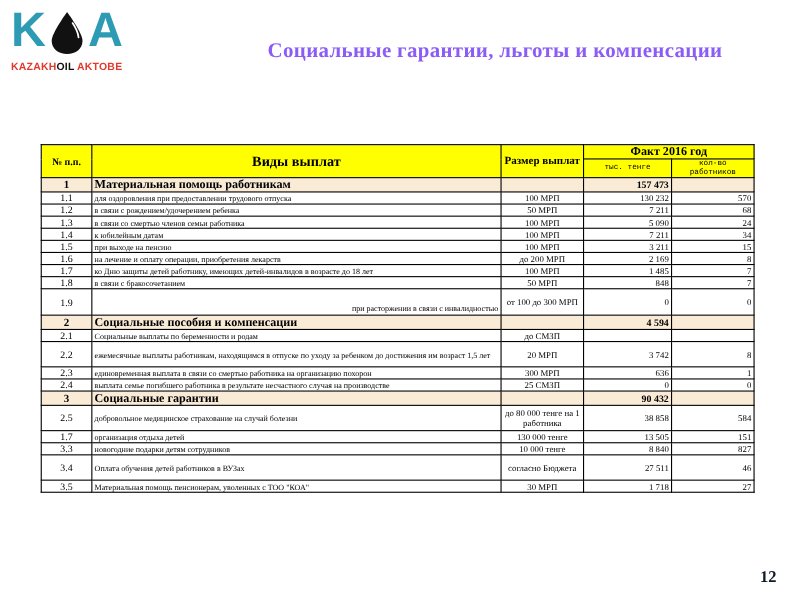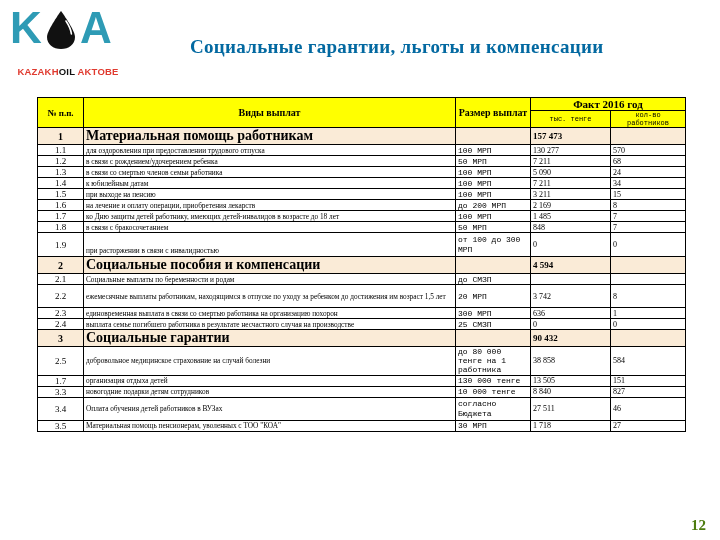--- a/index.html
+++ b/index.html
@@ -42,57 +42,58 @@
   #logo-drop {
     position: absolute;
     left: 36px;
     top: 2px;
     width: 34px;
     height: 40px;
   }
   #logo-tagline {
     position: absolute;
     left: 2px;
-    top: 58px;
+    top: 48px;
     width: 116px;
     font-family: "Liberation Sans", sans-serif;
     font-weight: bold;
     font-size: 9.5px;
     letter-spacing: 0.2px;
     color: #E03A2F;
     white-space: nowrap;
-    text-align: center;
   }
   #logo-tagline .oil { color: #111111; }
 
   
   #title {
     position: absolute;
     left: 190px;
     top: 36px;
     width: 520px;
+    text-align: center;
     font-family: "Liberation Serif", "DejaVu Serif", serif;
     font-weight: bold;
     font-size: 19px;
-    color: #0369a1;
+    color: #8b5cf6;
     letter-spacing: 0.3px;
   }
 
   
   #sheet {
     position: absolute;
     left: 37px;
     top: 97px;
     width: 648px;
   }
   table {
     border-collapse: collapse;
     table-layout: fixed;
     width: 648px;
     font-size: 7.2px;
+    margin-top: 34px;
   }
   table, th, td {
     border: 1px solid #000000;
   }
   th, td {
     padding: 0 2px;
     vertical-align: middle;
     color: #000000;
   }
 
@@ -101,51 +102,51 @@
   col.c-size  { width: 75px; }
   col.c-fact  { width: 80px; }
   col.c-cnt   { width: 75px; }
 
   thead th {
     background: #FFFF00;
     text-align: center;
     font-weight: bold;
   }
   th.h-num   { font-size: 9px; }
-  th.h-desc  { font-size: 10px; }
+  th.h-desc  { font-size: 13px; }
   th.h-size  { font-size: 10px; line-height: 1.15; }
   th.h-fact  { font-size: 11px; }
   th.h-sub   { font-size: 7px; font-weight: normal; line-height: 1.15; font-family: Liberation Mono, monospace; }
 
   tbody td { background: #ffffff; }
 
   tr.section td {
     background: #FAEBD7;
     font-weight: bold;
   }
   tr.section td.c-idx { font-size: 10px; }
-  tr.section td.c-txt { font-size: 14px; }
+  tr.section td.c-txt { font-size: 11px; }
   tr.section td.c-val { font-size: 9px; }
 
   td.c-idx { text-align: center; font-size: 9px; }
   td.c-txt { text-align: left; font-size: 7.3px; }
-  td.c-val { text-align: left; font-size: 8px; }
-  td.c-size-cell { font-size: 8px; line-height: 1.15; font-family: Liberation Mono, monospace; }
+  td.c-val { text-align: right; font-size: 8px; }
+  td.c-size-cell { text-align: center; font-size: 8px; line-height: 1.15; }
 
   td.bottom-text { vertical-align: bottom; padding-bottom: 1px; }
 
   
   #page-number {
     position: absolute;
     right: 14px;
     bottom: 6px;
     font-family: "Liberation Serif", "DejaVu Serif", serif;
     font-weight: bold;
     font-size: 15px;
-    color: #4d7c0f;
+    color: #0f172a;
     text-align: right;
   }
 </style>
 </head>
 <body>
 
 <div id="logo">
   <div id="logo-mark">
     <span class="logo-letter" id="logo-k">K</span>
     <svg id="logo-drop" viewBox="0 0 34 40">
@@ -185,21 +186,21 @@
           <td class="c-idx">1</td>
           <td class="c-txt">Материальная помощь работникам</td>
           <td class="c-size-cell"></td>
           <td class="c-val">157 473</td>
           <td class="c-val"></td>
         </tr>
         <tr>
           <td class="c-idx">1.1</td>
           <td class="c-txt">для оздоровления при предоставлении трудового отпуска</td>
           <td class="c-size-cell">100 МРП</td>
-          <td class="c-val">130 277</td>
+          <td class="c-val">130 232</td>
           <td class="c-val">570</td>
         </tr>
         <tr>
           <td class="c-idx">1.2</td>
           <td class="c-txt">в связи с рождением/удочерением ребенка</td>
           <td class="c-size-cell">50 МРП</td>
           <td class="c-val">7 211</td>
           <td class="c-val">68</td>
         </tr>
         <tr>
@@ -239,21 +240,21 @@
         </tr>
         <tr>
           <td class="c-idx">1.8</td>
           <td class="c-txt">в связи с бракосочетанием</td>
           <td class="c-size-cell">50 МРП</td>
           <td class="c-val">848</td>
           <td class="c-val">7</td>
         </tr>
         <tr>
           <td class="c-idx">1.9</td>
-          <td class="c-txt bottom-text" style="height: 22px;">при расторжении в связи с инвалидностью</td>
+          <td class="c-txt bottom-text" style="height: 22px; text-align: right;">при расторжении в связи с инвалидностью</td>
           <td class="c-size-cell">от 100 до 300 МРП</td>
           <td class="c-val">0</td>
           <td class="c-val">0</td>
         </tr>
         <tr class="section">
           <td class="c-idx">2</td>
           <td class="c-txt">Социальные пособия и компенсации</td>
           <td class="c-size-cell"></td>
           <td class="c-val">4 594</td>
           <td class="c-val"></td>

